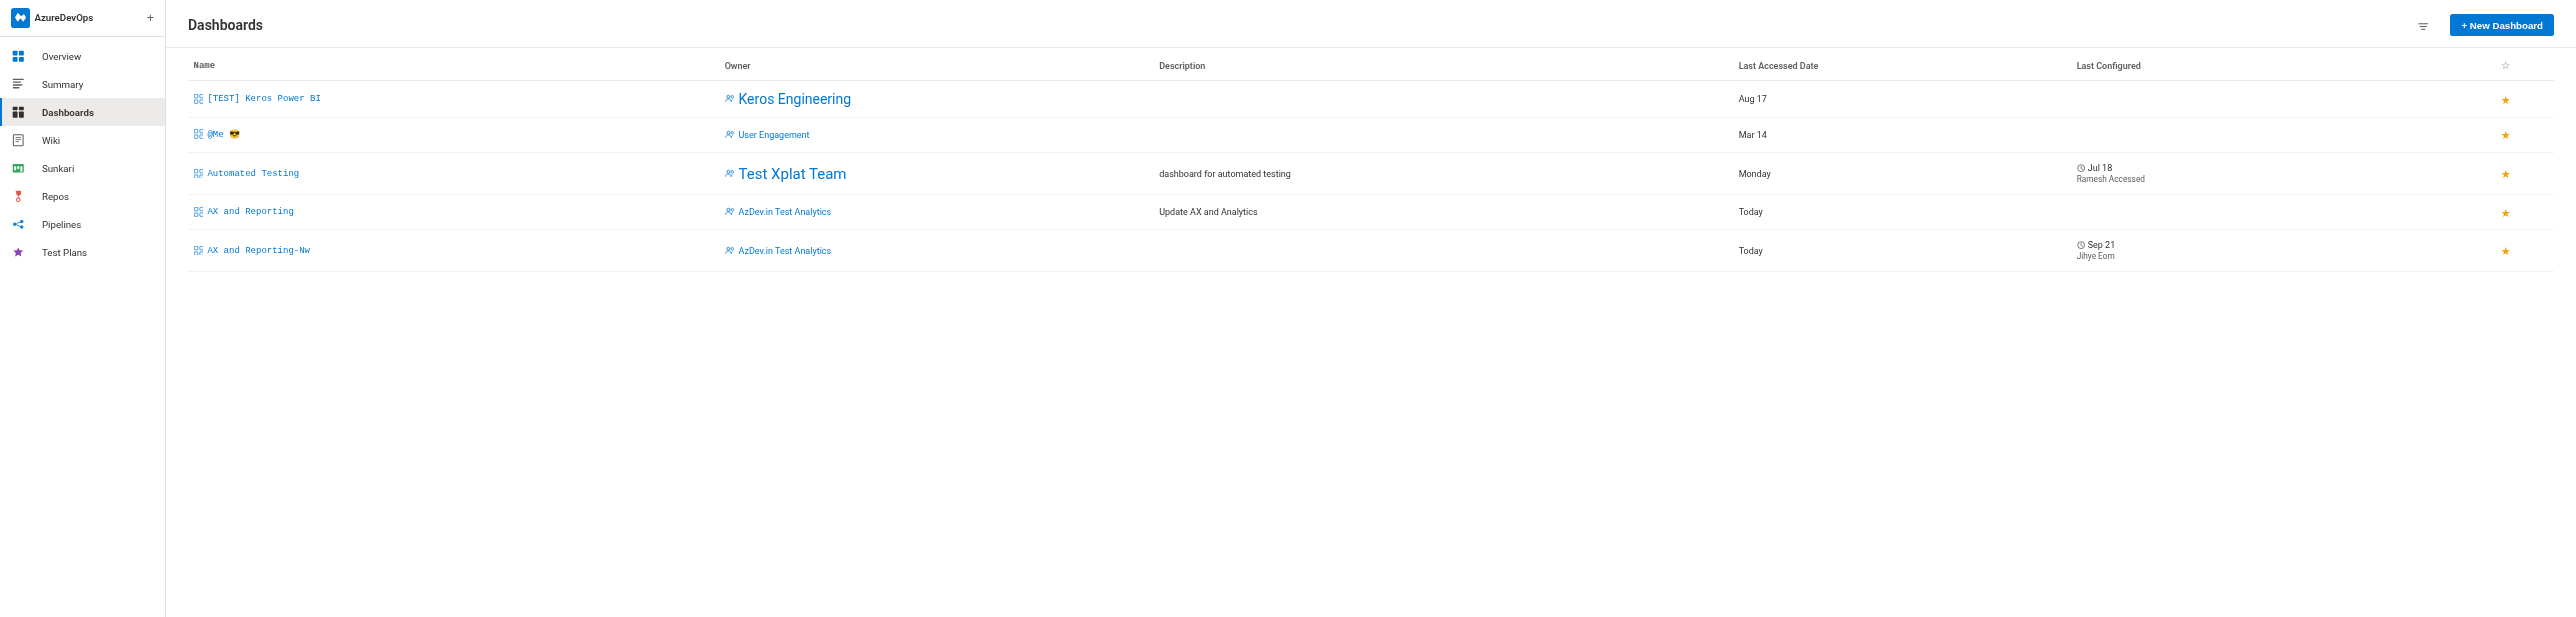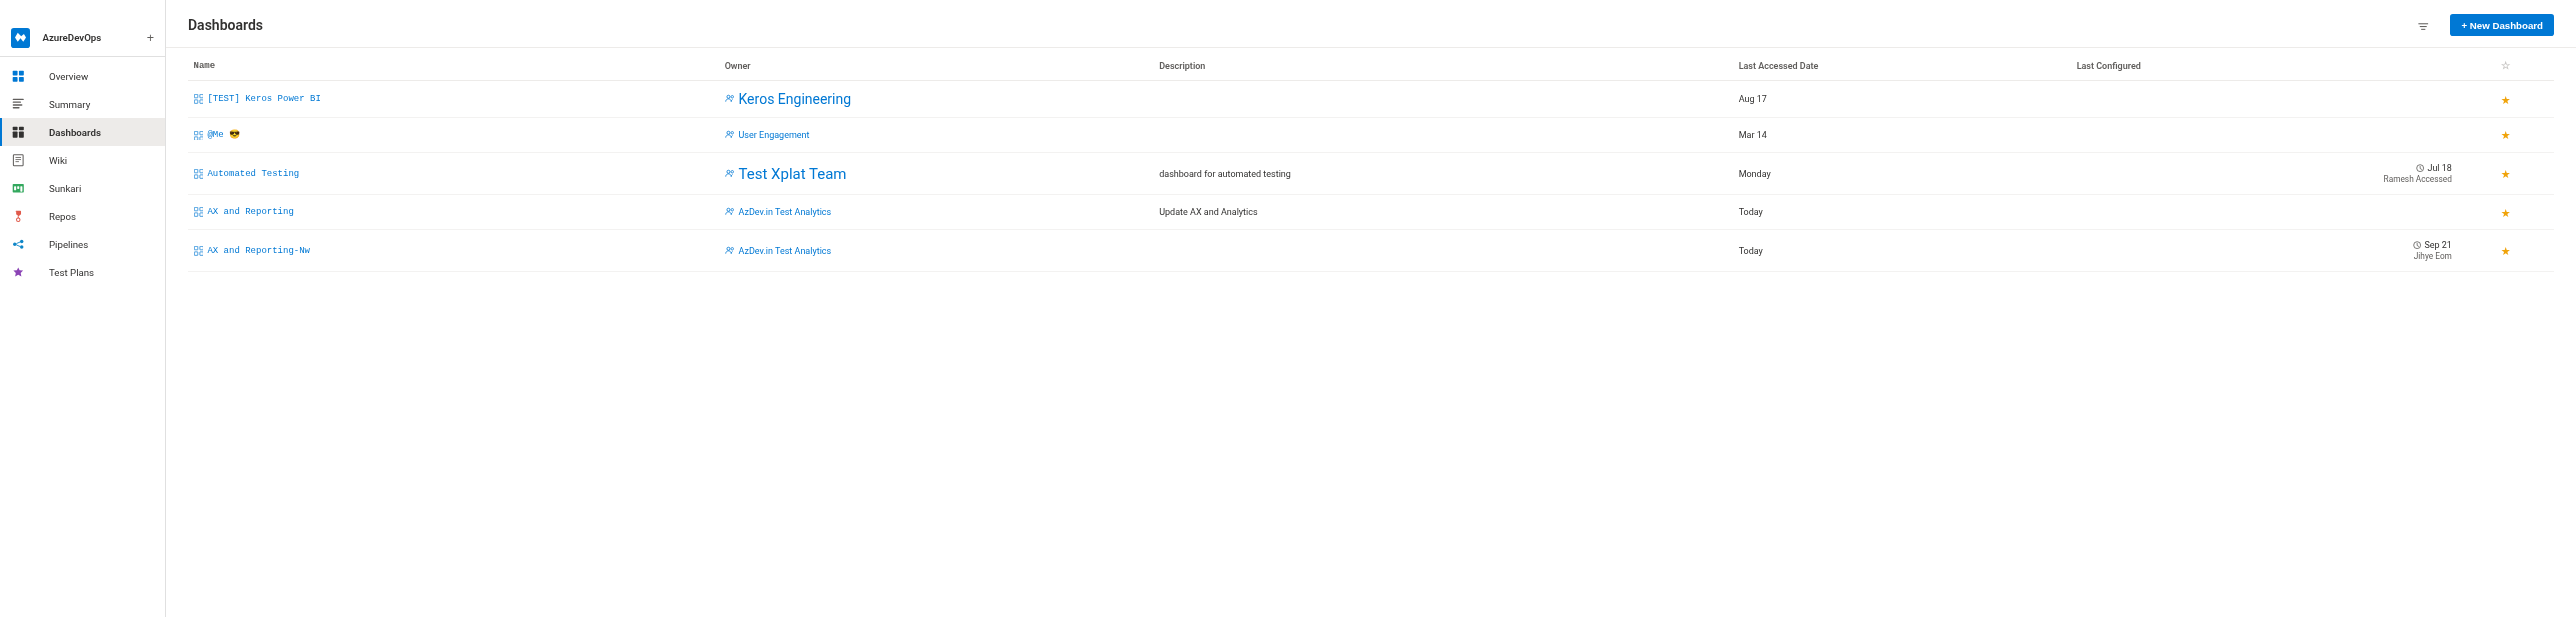--- a/index.html
+++ b/index.html
@@ -13,22 +13,21 @@
       border-right: 0.7px solid #e0e0e0;
       display: flex;
       flex-direction: column;
       height: 100vh;
     }
     .sidebar-header {
       display: flex;
       align-items: center;
       padding: 8.3px 11px;
       border-bottom: 0.7px solid #e0e0e0;
-      gap: 12px;
-      margin-top: 20px;
+      gap: 4px;
     }
     .sidebar-logo {
       width: 19.4px;
       height: 19.4px;
       background: #0078d4;
       border-radius: 2.8px;
       display: flex;
       align-items: center;
       justify-content: center;
       color: white;
@@ -53,21 +52,21 @@
       justify-content: center;
     }
     .sidebar-nav {
       padding: 5.5px 0;
       flex: 1;
     }
     .sidebar-item {
       display: flex;
       align-items: center;
       padding: 7px 11px;
-      gap: 24px;
+      gap: 17px;
       cursor: pointer;
       color: #323130;
       font-size: 9.7px;
       border-radius: 0;
       position: relative;
     }
     .sidebar-item.active {
       background: #edebe9;
       font-weight: 600;
     }
@@ -170,36 +169,35 @@
     .col-desc { width: 24%; }
     .col-accessed { width: 14%; }
     .col-configured { width: 16%; }
     .col-star { width: 4%; text-align: center; }
 
     .dashboard-link {
       color: #0078d4;
       text-decoration: none;
       font-size: 9px;
       display: flex;
-      align-items: flex-end;
+      align-items: flex-start;
       gap: 4.2px;
     }
 
     .owner-cell {
       display: flex;
       align-items: center;
       gap: 4.2px;
       color: #0078d4;
     }
 
     .configured-cell {
       display: flex;
       flex-direction: column;
       gap: 1.4px;
-      align-items: flex-end;
     }
     .configured-top {
       display: flex;
       align-items: center;
       gap: 2.8px;
       color: #323130;
       font-size: 9px;
     }
     .configured-user {
       font-size: 8.3px;

